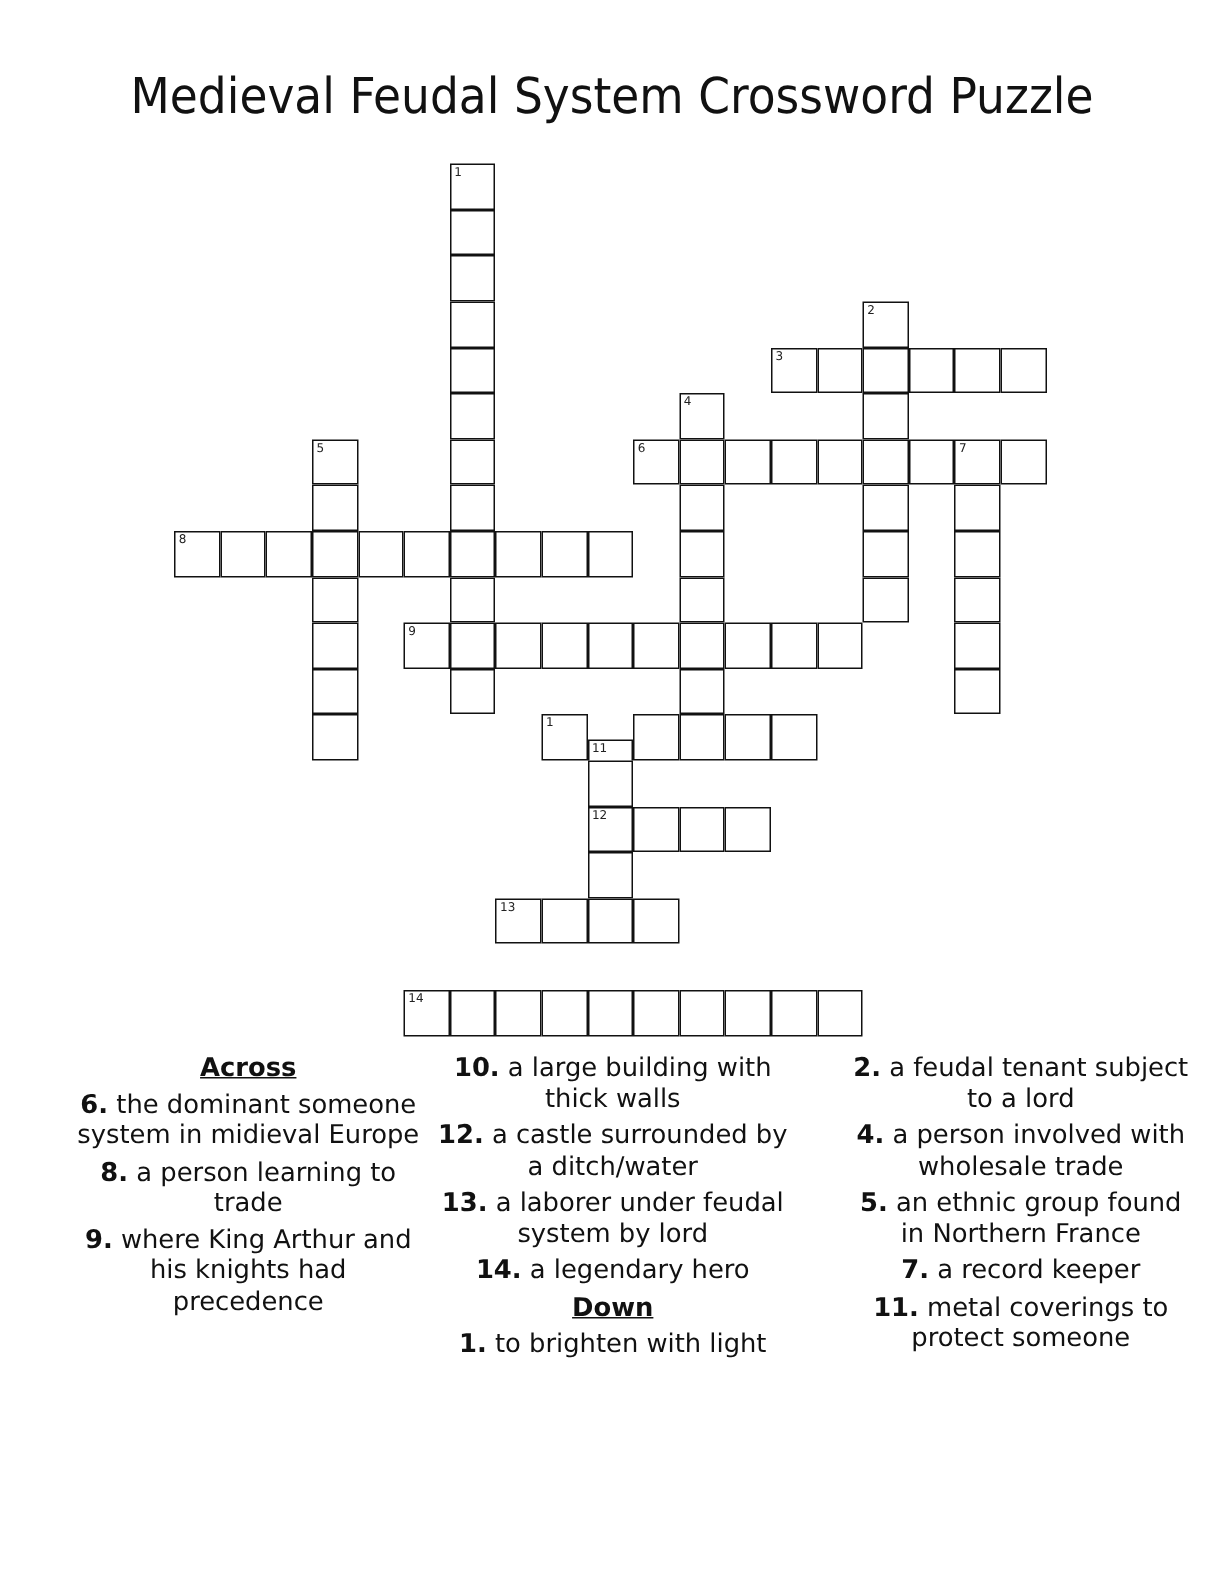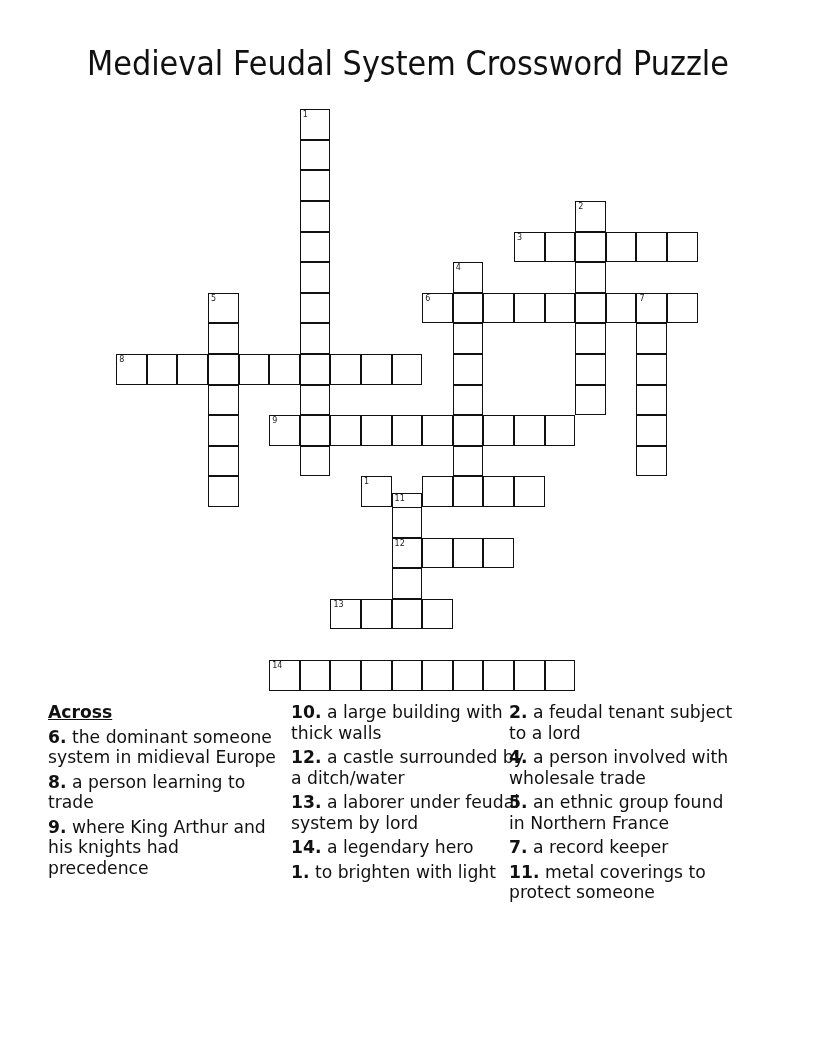--- a/index.html
+++ b/index.html
@@ -2,21 +2,21 @@
 <html><head>
 <meta charset="utf-8">
 <style>
   html, body { margin: 0; padding: 0; background: #ffffff; }
   body { width: 816px; height: 1056px; position: relative; overflow: hidden; font-family: "DejaVu Sans", "Liberation Sans", sans-serif; color: #111; }
   .title { position: absolute; top: 44px; left: 0; width: 816px; text-align: center; font-size: 33px; font-family: "DejaVu Sans", sans-serif; font-weight: normal; letter-spacing: 0px; color: #111; transform: scaleX(0.92); }
   .grid { position: absolute; left: 0; top: 0; width: 816px; height: 700px; }
   .cell { position: absolute; width: 30.6px; height: 30.6px; box-sizing: border-box; border: 1.6px solid #111; background: #fff; margin-left: -0.8px; margin-top: -0.8px; }
   .cell .num { position: absolute; top: 1px; left: 2px; font-size: 8px; line-height: 8px; color: #222; font-family: "DejaVu Sans", sans-serif; }
   .clues { position: absolute; top: 702px; left: 0; width: 816px; }
-  .col { position: absolute; top: 0; width: 235px; font-size: 17.2px; line-height: 20.5px; }
+  .col { position: absolute; top: 0; width: 235px; font-size: 17.2px; line-height: 20.5px; text-align: center; }
   .col .heading { font-weight: bold; text-decoration: underline; margin-bottom: 4px; }
   .col .clue { margin-bottom: 4px; }
   .col .clue b { font-weight: bold; }
 </style>
 </head>
 <body>
 
 <div class="title">Medieval Feudal System Crossword Puzzle</div>
 
 <div class="grid" id="grid">
@@ -147,22 +147,23 @@
     <div class="heading">Across</div>
     <div class="clue"><b>6.</b> <span>the dominant someone system in midieval Europe</span></div>
     <div class="clue"><b>8.</b> <span>a person learning to trade</span></div>
     <div class="clue"><b>9.</b> <span>where King Arthur and his knights had precedence</span></div>
   </div>
   <div class="col" style="left:291px;">
     <div class="clue"><b>10.</b> <span>a large building with thick walls</span></div>
     <div class="clue"><b>12.</b> <span>a castle surrounded by a ditch/water</span></div>
     <div class="clue"><b>13.</b> <span>a laborer under feudal system by lord</span></div>
     <div class="clue"><b>14.</b> <span>a legendary hero</span></div>
+    <div class="heading">Down</div>
     <div class="clue"><b>1.</b> <span>to brighten with light</span></div>
   </div>
-  <div class="col" style="left:509px;">
+  <div class="col" style="left:563px;">
     <div class="clue"><b>2.</b> <span>a feudal tenant subject to a lord</span></div>
     <div class="clue"><b>4.</b> <span>a person involved with wholesale trade</span></div>
     <div class="clue"><b>5.</b> <span>an ethnic group found in Northern France</span></div>
     <div class="clue"><b>7.</b> <span>a record keeper</span></div>
     <div class="clue"><b>11.</b> <span>metal coverings to protect someone</span></div>
   </div>
 </div>
 
 </body></html>

